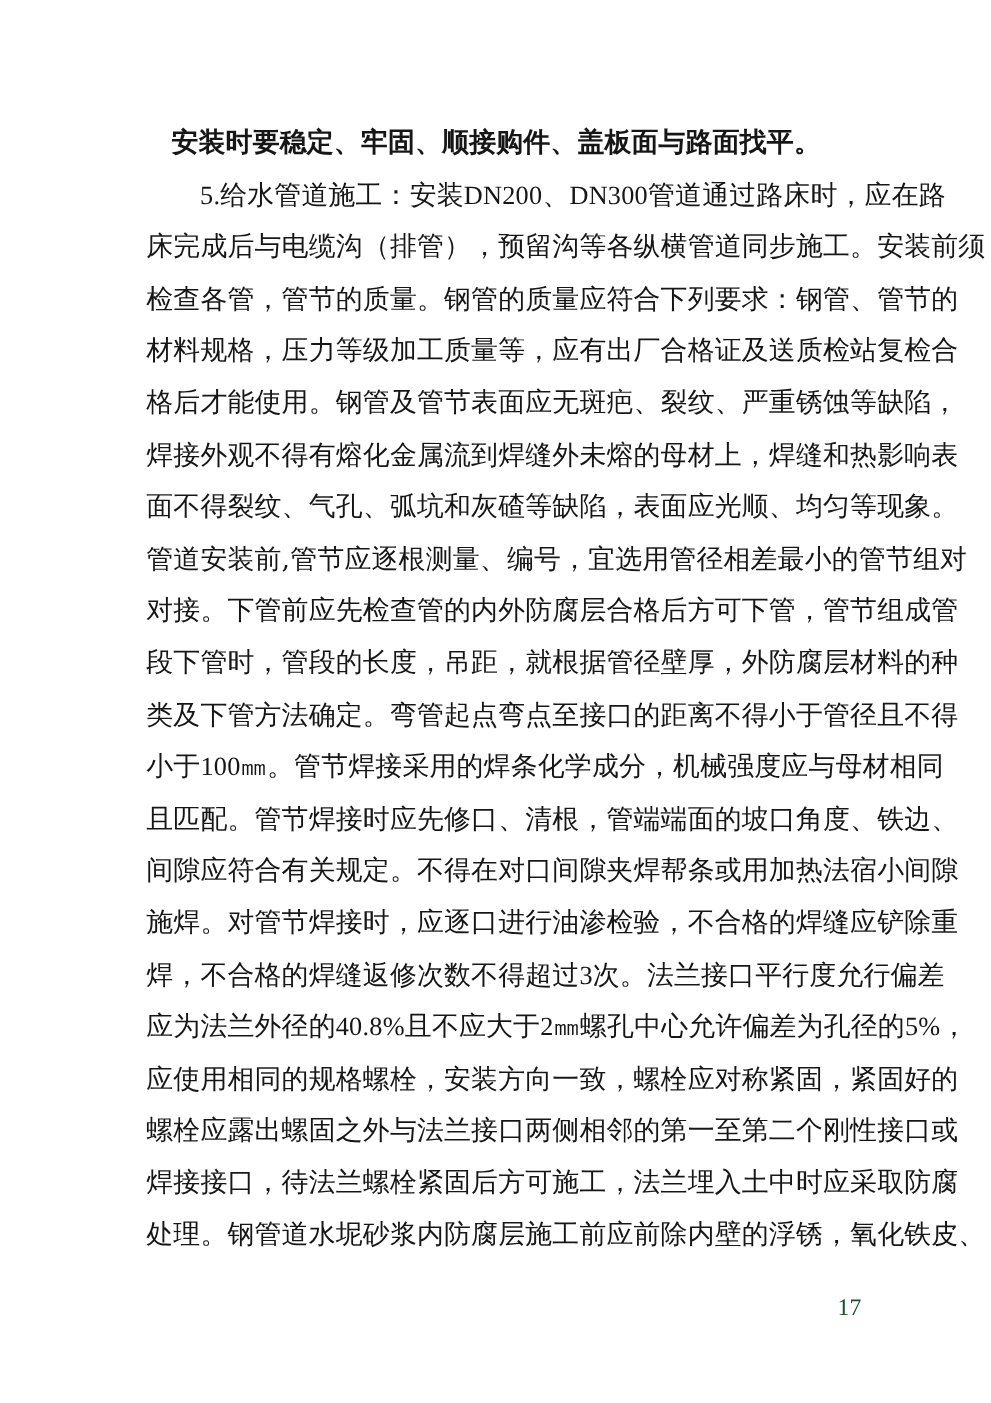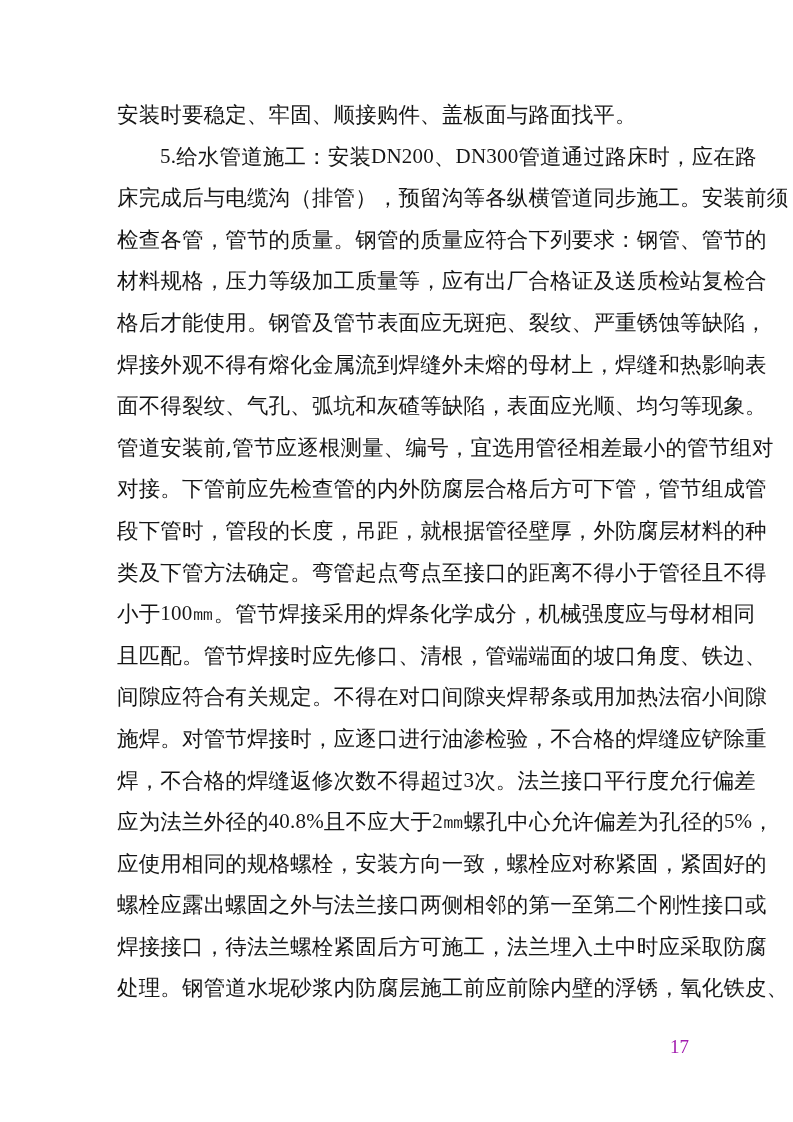--- a/index.html
+++ b/index.html
@@ -45,42 +45,43 @@
     display: flex;
     justify-content: space-between;
     white-space: nowrap;
   }
   .doc-line.justify > span {
     display: inline-block;
   }
 
   
   .doc-line.flush {
-    text-align: left;
+    text-align: center;
+    font-weight: bold;
   }
 
   
   .indent {
     padding-left: 43px;
   }
 
   
   .lat {
     font-family: "Liberation Serif", "DejaVu Serif", serif;
     font-size: 21px;
     letter-spacing: 0.2px;
   }
 
   .page-number {
     position: absolute;
     left: 670px;
     top: 1036px;
     font-family: "Liberation Serif", "DejaVu Serif", serif;
     font-size: 19px;
-    color: #a21caf;
+    color: #14532d;
   }
 </style>
 </head>
 <body>
 
 <div class="page">
 
   <div class="doc-body">
       <div class="doc-line flush">安装时要稳定、牢固、顺接购件、盖板面与路面找平。</div>
       <div class="doc-line justify">

